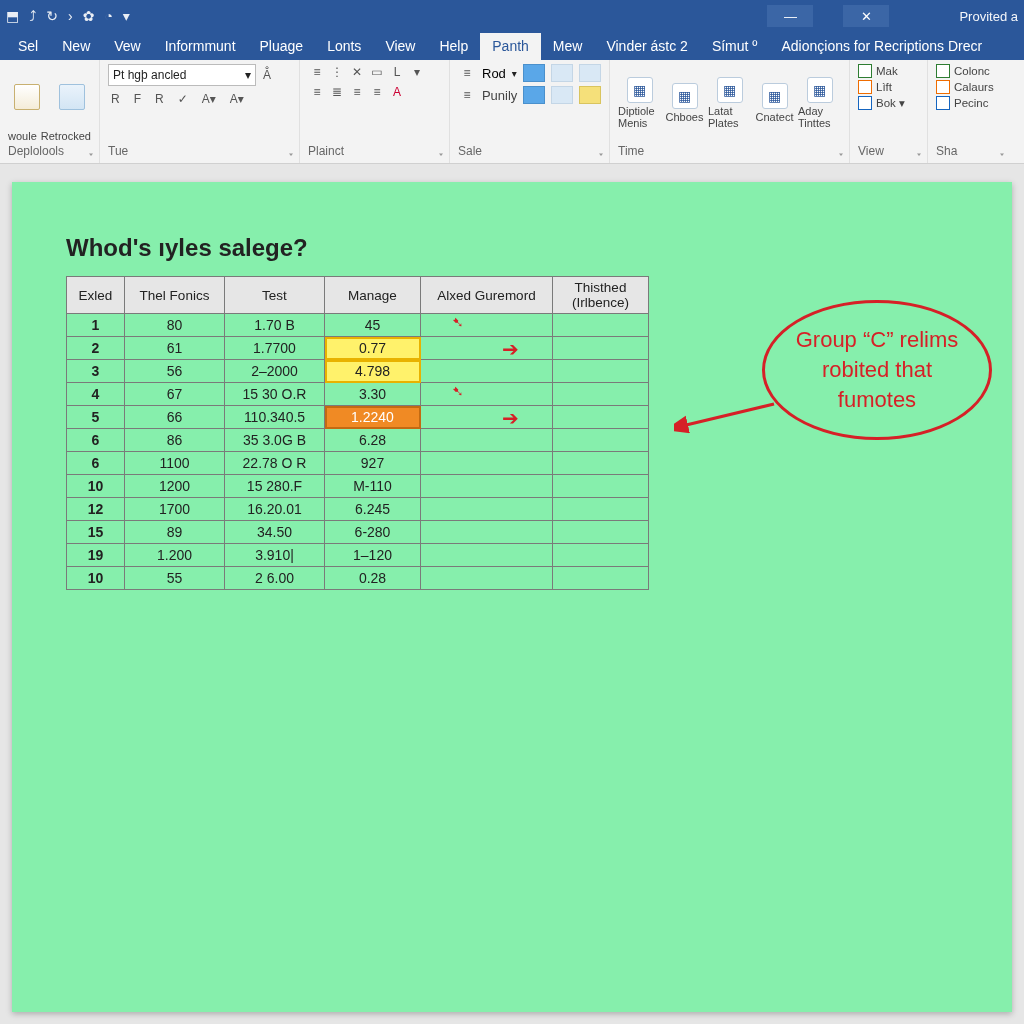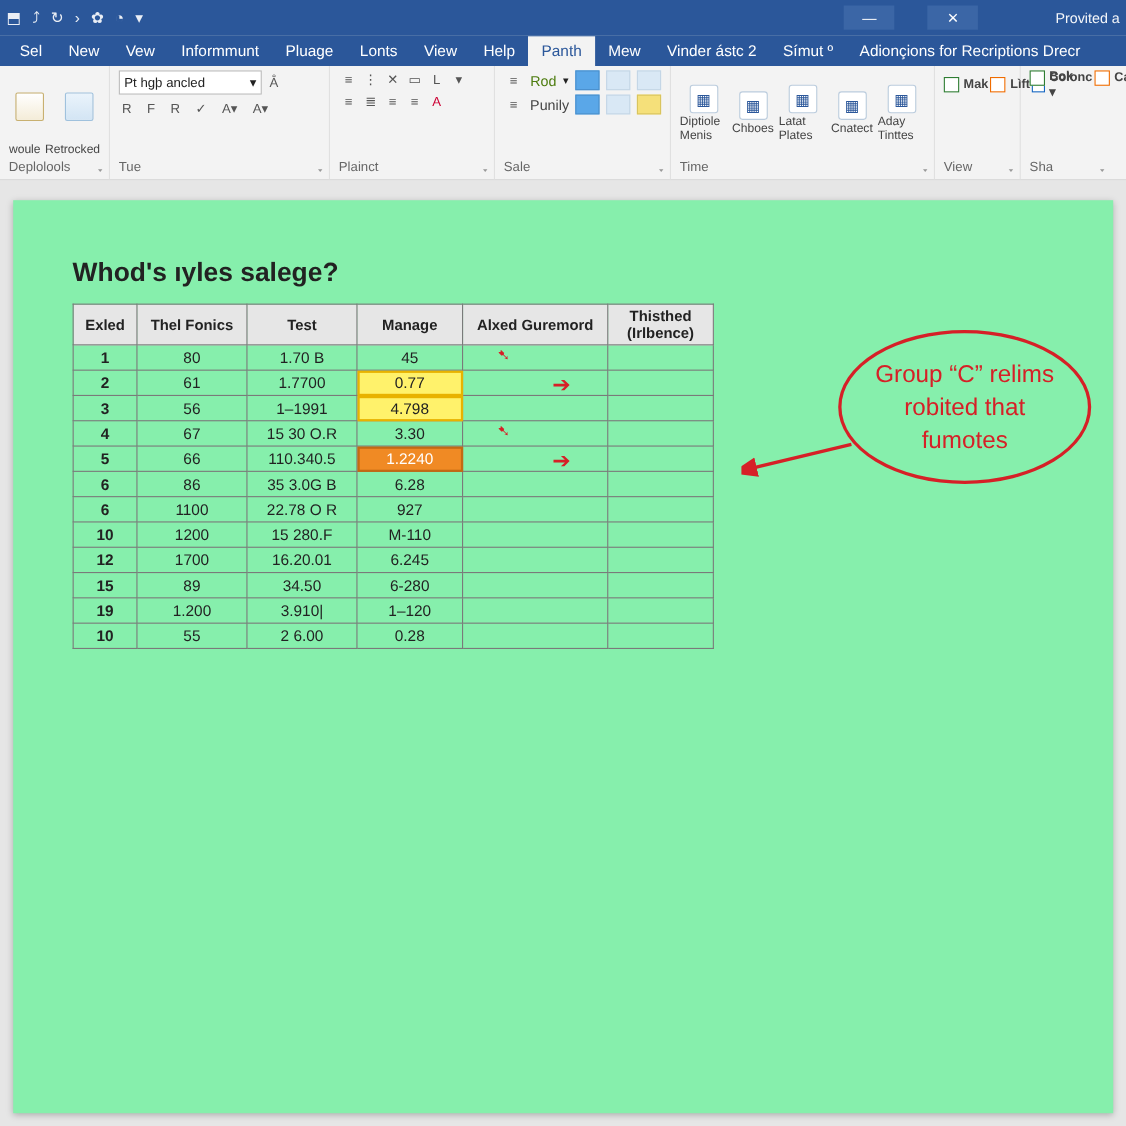--- a/index.html
+++ b/index.html
@@ -22,43 +22,43 @@
   
   .ribbon { background: #f3f3f3; border-bottom: 1px solid #d0d0d0; height: 104px; display: flex; }
   .group { border-right: 1px solid #e0e0e0; padding: 4px 8px 2px; display: flex; flex-direction: column; justify-content: space-between; }
   .group-body { flex: 1; display: flex; align-items: center; gap: 6px; }
   .group-label { font-size: 12px; color: #666; padding: 2px 0 3px; position: relative; }
   .group-label::after { content: "▾"; position: absolute; right: -2px; bottom: 2px; font-size: 8px; color: #999; transform: scaleY(.6); }
   .big-btn { display: flex; flex-direction: column; align-items: center; gap: 2px; font-size: 11px; color: #444; width: 42px; }
   .big-btn .ico { width: 26px; height: 26px; border: 1px solid #c8b070; background: linear-gradient(#fff,#f4ecd8); border-radius: 2px; }
   .font-row { display: flex; align-items: center; gap: 4px; }
   .font-row select, .font-box { height: 22px; border: 1px solid #bbb; background: #fff; font-size: 12px; padding: 0 4px; }
-  .font-box { width: 130px; display: flex; align-items: center; justify-content: space-between; }
+  .font-box { width: 148px; display: flex; align-items: center; justify-content: space-between; }
   .mini { font-size: 12px; color: #555; padding: 2px 3px; }
   .para-ico { width: 18px; height: 16px; border: 1px solid transparent; display: inline-flex; align-items: center; justify-content: center; font-size: 12px; color: #555; }
   .row { display: flex; align-items: center; gap: 2px; }
   .col { display: flex; flex-direction: column; gap: 4px; }
   .hl { width: 22px; height: 18px; background: #5aa7e8; border: 1px solid #4a90cc; }
   .hl.l { background: #d9e8f5; border-color: #c4d6e6; }
   .hl.y { background: #f5e07a; border-color: #d9c45e; }
   .rib-ico { width: 26px; height: 26px; background: #fff; border: 1px solid #bcd; border-radius: 3px; display: flex; align-items: center; justify-content: center; font-size: 14px; color: #2b579a; }
   .rib-item { display: flex; flex-direction: column; align-items: center; font-size: 11px; color: #444; gap: 2px; width: 46px; }
-  .side-list { display: flex; flex-direction: row; gap: 2px; font-size: 11.5px; color: #444; font-weight: bold; }
+  .side-list { display: flex; flex-direction: column; gap: 2px; font-size: 11.5px; color: #444; }
   .side-list div { display: flex; align-items: center; gap: 4px; }
   .mk { width: 14px; height: 14px; border: 1px solid #999; background: #fff; }
 
   
   .workspace { background: #e6e6e6; padding: 18px 10px 0 10px; height: calc(1024px - 32px - 28px - 104px); overflow: hidden; }
   .page { background: #86efac; width: 1000px; min-height: 830px; margin: 0 auto; box-shadow: 0 2px 6px rgba(0,0,0,.25); padding: 52px 48px 40px 54px; position: relative; }
 
   h2.doc-title { font-size: 24px; font-weight: 700; margin-bottom: 14px; }
 
   table.datagrid { border-collapse: collapse; font-size: 14px; }
   table.datagrid th, table.datagrid td { border: 1px solid #7a7a7a; padding: 3px 8px; text-align: center; }
-  table.datagrid th { background: #e6e6e6; font-weight: 700; font-size: 13.5px; }
+  table.datagrid th { background: #e6e6e6; font-weight: 400; font-size: 13.5px; }
   table.datagrid td.exled { font-weight: 700; }
   .c-exled { width: 58px; }
   .c-fon { width: 100px; }
   .c-test { width: 100px; }
   .c-man { width: 96px; }
   .c-alx { width: 132px; }
   .c-thi { width: 96px; }
   .cell-yellow { background: #fff26b; outline: 2px solid #e8b200; outline-offset: -2px; }
   .cell-orange { background: #f08a24; color: #fff; outline: 2px solid #c36a12; outline-offset: -2px; }
 
@@ -110,21 +110,21 @@
 
   <div class="group" style="width:100px">
     <div class="group-body">
       <div class="big-btn">
           <div class="ico"></div>
         </div>
       <div class="big-btn">
           <div class="ico" style="background:linear-gradient(#eaf3fb,#d3e5f4);border-color:#9fc1dd"></div>
         </div>
     </div>
-    <div style="font-size:11px;color:#444;display:flex;gap:4px;justify-content:flex-end">
+    <div style="font-size:11px;color:#444;display:flex;gap:4px;justify-content:center">
       <span>woule</span>
       <span>Retrocked</span>
     </div>
     <div class="group-label">Deplolools</div>
   </div>
 
   <div class="group" style="width:200px">
     <div class="col" style="width:100%">
       <div class="font-row">
         <div class="font-box">
@@ -163,21 +163,21 @@
         <span class="para-ico" style="color:#c03">A</span>
       </div>
     </div>
     <div class="group-label">Plainct</div>
   </div>
 
   <div class="group" style="width:160px">
     <div class="col">
       <div class="row" style="gap:6px">
         <span class="para-ico">≡</span>
-        <span style="font-size:13px;color:#4d7c0f">Rod</span>
+        <span style="font-size:13px;color:#000000">Rod</span>
           <span style="font-size:10px">▾</span>
         <div class="hl"></div>
         <div class="hl l"></div>
         <div class="hl l"></div>
       </div>
       <div class="row" style="gap:6px">
         <span class="para-ico">≡</span>
         <span style="font-size:13px;color:#444">Punily</span>
         <div class="hl"></div>
         <div class="hl l"></div>
@@ -278,21 +278,21 @@
             <td class="exled">2</td>
             <td>61</td>
             <td>1.7700</td>
             <td class="cell-yellow">0.77</td>
             <td></td>
             <td></td>
           </tr>
           <tr>
             <td class="exled">3</td>
             <td>56</td>
-            <td>1–1991</td>
+            <td>2–2000</td>
             <td class="cell-yellow">4.798</td>
             <td></td>
             <td></td>
           </tr>
           <tr>
             <td class="exled">4</td>
             <td>67</td>
             <td>15 30 O.R</td>
             <td>3.30</td>
             <td></td>

